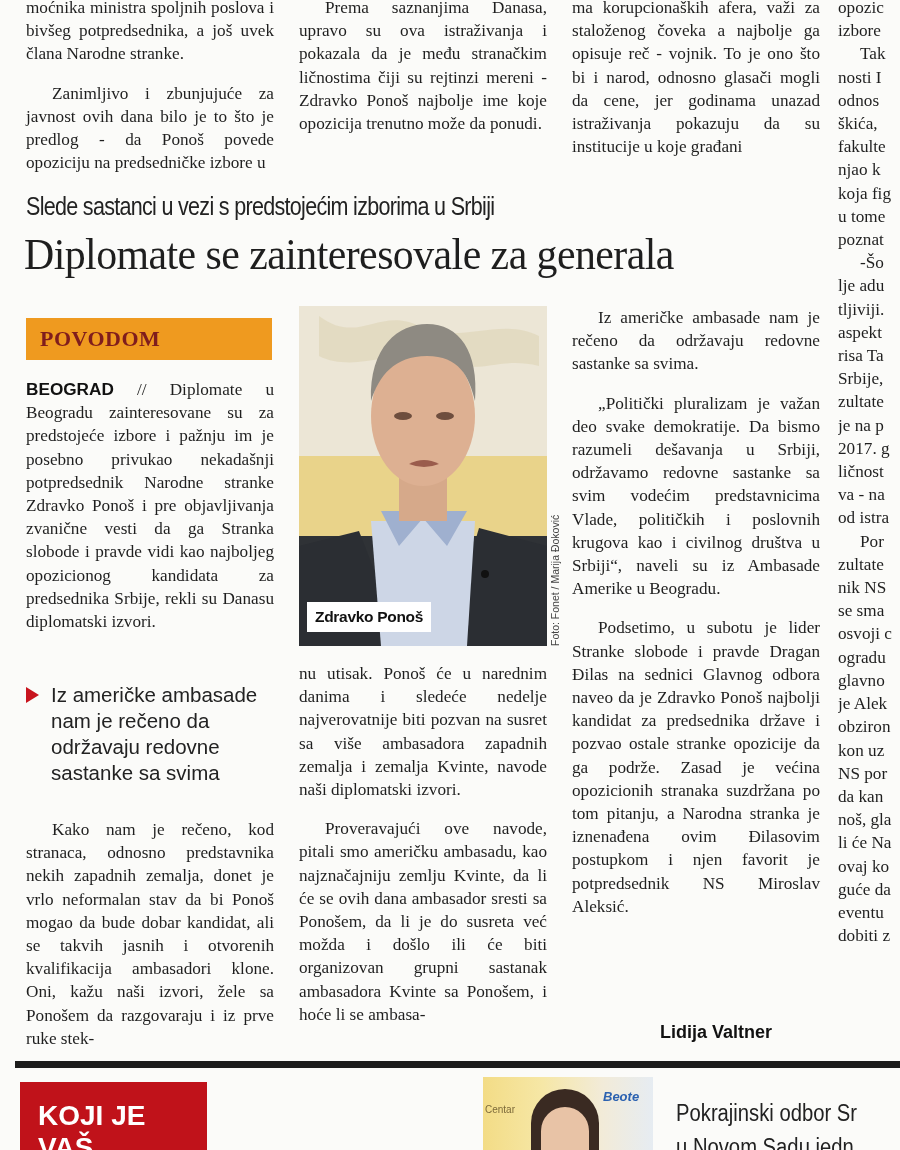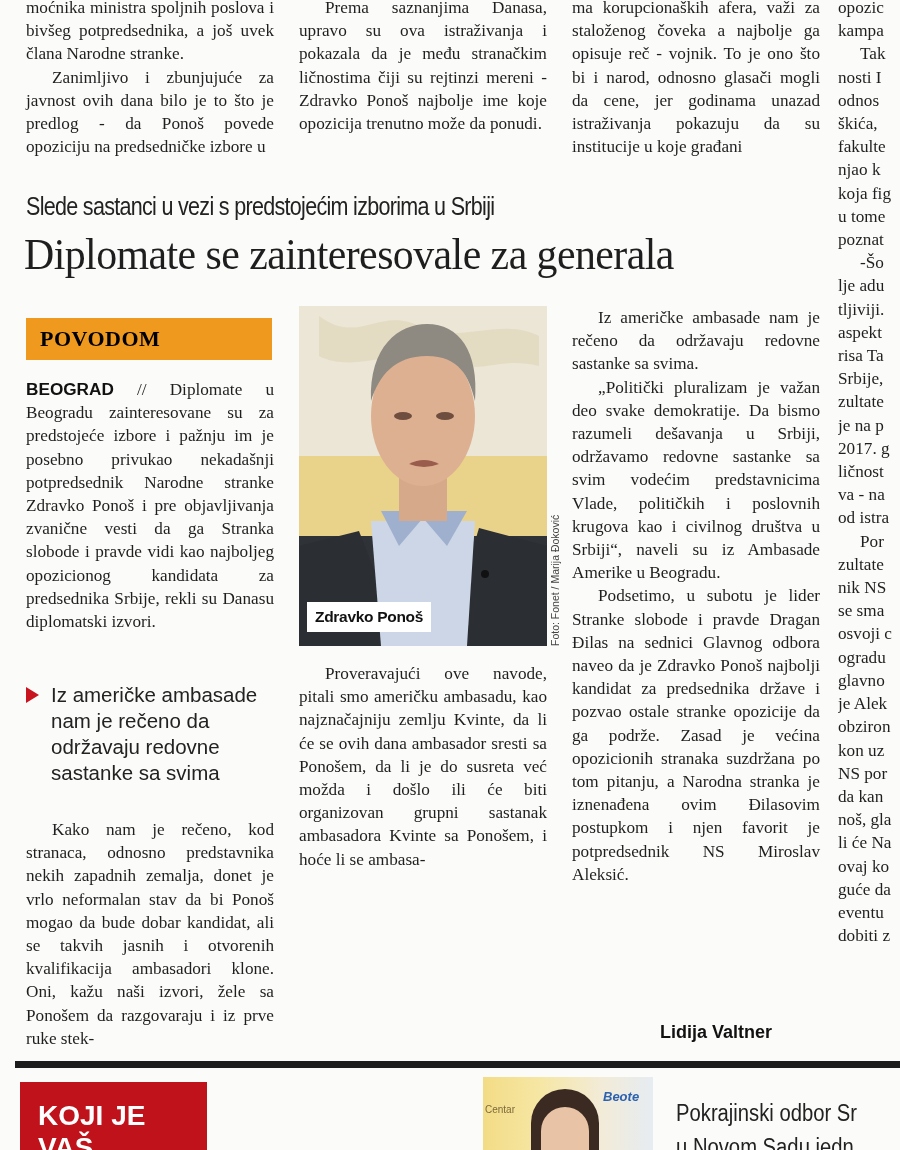--- a/index.html
+++ b/index.html
@@ -5,33 +5,33 @@
     html, body { margin: 0; padding: 0; }
     body {
       width: 900px; height: 1150px; overflow: hidden; position: relative;
       background: #fbfbf9; color: #1f1f1f;
       font-family: "Liberation Serif", "DejaVu Serif", serif;
     }
     .abs { position: absolute; }
     .col { position: absolute; font-size: 17.2px; line-height: 23.2px; text-align: justify; }
     .col p { margin: 0; }
     .col p.ind { text-indent: 26px; }
-    .col p + p { margin-top: 0; }
+    .col p + p { margin-top: 16px; }
     #kicker {
       left: 26px; top: 192px; font-family: "Liberation Sans", "DejaVu Sans", sans-serif;
       font-size: 25px; letter-spacing: -0.8px; transform: scaleX(0.86); transform-origin: left;
       white-space: nowrap; color: #222;
     }
     #headline {
       left: 24px; top: 226px; font-size: 45px; line-height: 56px; letter-spacing: -0.6px;
       white-space: nowrap; color: #1e1e1e; transform: scaleX(0.93); transform-origin: left;
     }
     #povodom {
       left: 26px; top: 318px; width: 246px; height: 42px; background: #ef9a1f;
-      color: #000000; font-weight: bold; font-size: 22px; line-height: 42px; padding-left: 14px;
+      color: #7f1d1d; font-weight: bold; font-size: 22px; line-height: 42px; padding-left: 14px;
       box-sizing: border-box; letter-spacing: 0.5px;
     }
     .dateline { font-family: "Liberation Sans", "DejaVu Sans", sans-serif; font-weight: bold; color: #111; }
     #pullquote {
       left: 26px; top: 682px; width: 250px;
       font-family: "Liberation Sans", "DejaVu Sans", sans-serif; font-size: 20.5px; line-height: 26px; color: #222;
     }
     #pullquote .arrow {
       position: absolute; left: 0; top: 5px; width: 0; height: 0;
       border-top: 8px solid transparent; border-bottom: 8px solid transparent; border-left: 13px solid #c8141e;
@@ -92,21 +92,21 @@
 </div>
 <div class="col" style="left:299px; top:-4px; width:248px;">
   <p class="ind">Prema saznanjima Danasa, upravo su ova istraživanja i pokazala da je među stranačkim ličnostima čiji su rejtinzi mereni - Zdravko Ponoš najbolje ime koje opozicija trenutno može da ponudi.</p>
 </div>
 <div class="col" style="left:572px; top:-4px; width:248px;">
   <p>ma korupcionaških afera, važi za staloženog čoveka a najbolje ga opisuje reč - vojnik. To je ono što bi i narod, odnosno glasači mogli da cene, jer godinama unazad istraživanja pokazuju da su institucije u koje građani</p>
 </div>
 
 <div class="rcol" id="rcol" style="top:-4px;">
     <div>opozic</div>
-    <div>kampa</div>
+    <div>izbore</div>
     <div class="ind">Tak</div>
     <div>nosti I</div>
     <div>odnos</div>
     <div>škića, </div>
     <div>fakulte</div>
     <div>njao k</div>
     <div>koja fig</div>
     <div>u tome</div>
     <div>poznat</div>
     <div class="ind">-Šo</div>
@@ -174,20 +174,21 @@
     <ellipse cx="104" cy="110" rx="9" ry="4" fill="#6e4e3e"></ellipse>
     <ellipse cx="146" cy="110" rx="9" ry="4" fill="#6e4e3e"></ellipse>
     <path d="M110 158 Q125 150 140 158 Q125 164 110 158 Z" fill="#9a5c4c"></path>
     <circle cx="186" cy="268" r="4" fill="#111"></circle>
   </svg>
   <div id="photo-caption">Zdravko Ponoš</div>
 </div>
 <div class="abs" id="photo-credit">Foto: Fonet / Marija Đoković</div>
 
 <div class="col" style="left:299px; top:662px; width:248px;">
+  <p>nu utisak. Ponoš će u narednim danima i sledeće nedelje najverovatnije biti pozvan na susret sa više ambasadora zapadnih zemalja i zemalja Kvinte, navode naši diplomatski izvori.</p>
   <p class="ind">Proveravajući ove navode, pitali smo američku ambasadu, kao najznačajniju zemlju Kvinte, da li će se ovih dana ambasador sresti sa Ponošem, da li je do susreta već možda i došlo ili će biti organizovan grupni sastanak ambasadora Kvinte sa Ponošem, i hoće li se ambasa-</p>
 </div>
 
 <div class="col" style="left:572px; top:306px; width:248px;">
   <p class="ind">Iz američke ambasade nam je rečeno da održavaju redovne sastanke sa svima.</p>
   <p class="ind">„Politički pluralizam je važan deo svake demokratije. Da bismo razumeli dešavanja u Srbiji, održavamo redovne sastanke sa svim vodećim predstavnicima Vlade, političkih i poslovnih krugova kao i civilnog društva u Srbiji“, naveli su iz Ambasade Amerike u Beogradu.</p>
   <p class="ind">Podsetimo, u subotu je lider Stranke slobode i pravde Dragan Đilas na sednici Glavnog odbora naveo da je Zdravko Ponoš najbolji kandidat za predsednika države i pozvao ostale stranke opozicije da ga podrže. Zasad je većina opozicionih stranaka suzdržana po tom pitanju, a Narodna stranka je iznenađena ovim Đilasovim postupkom i njen favorit je potpredsednik NS Miroslav Aleksić.</p>
 </div>
 <div class="abs" id="author">Lidija Valtner</div>
 

